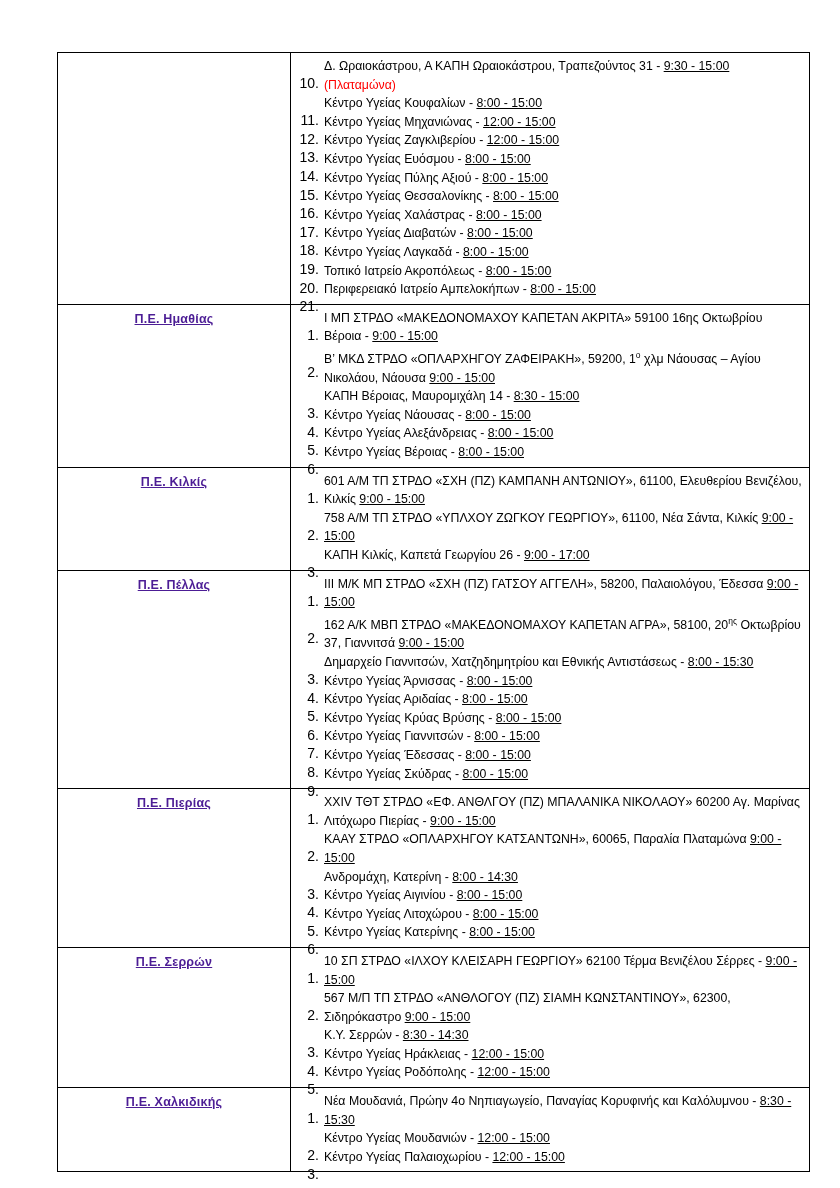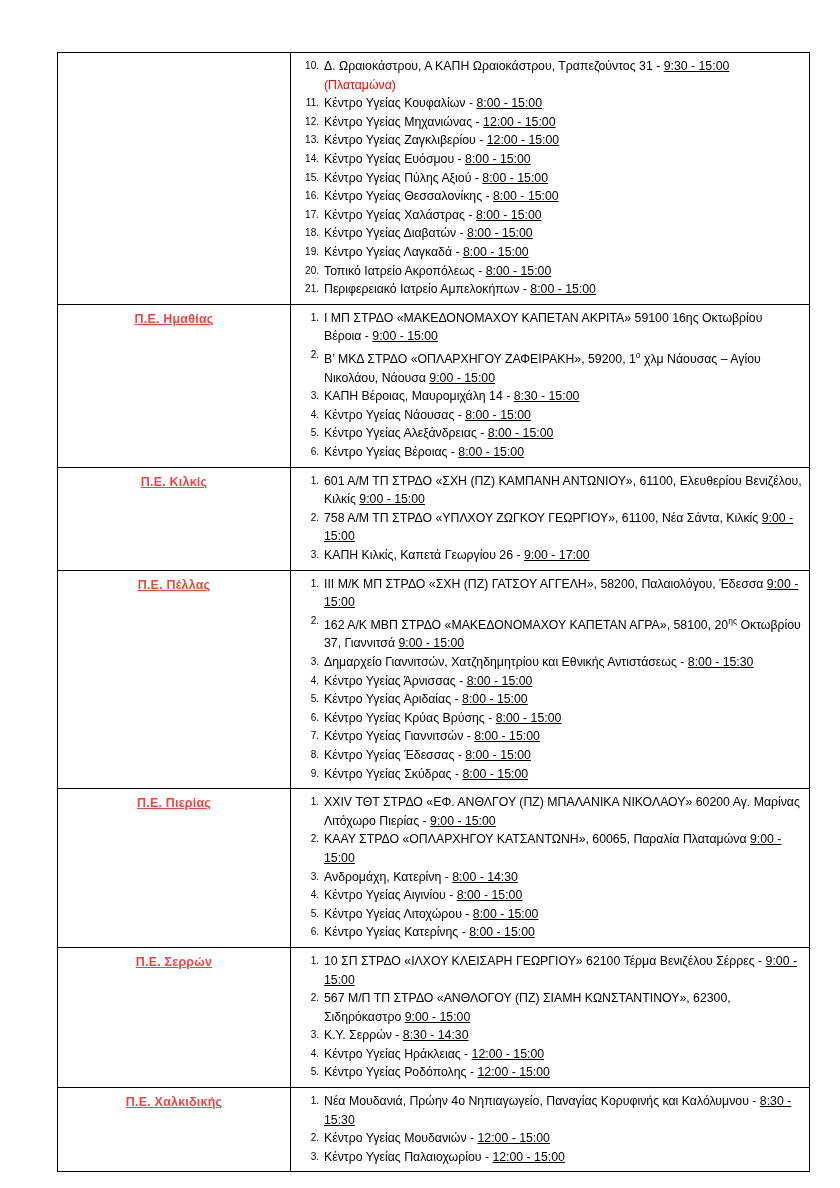--- a/index.html
+++ b/index.html
@@ -33,45 +33,45 @@
   }
   td.region-cell {
     width: 220px;
     text-align: center;
     vertical-align: middle;
   }
   td.items-cell {
     width: 506px;
   }
   .region-label {
-    color: #ef4444;
+    color: #4c1d95;
     font-weight: bold;
     font-size: 12.5px;
     text-decoration: underline;
     letter-spacing: .2px;
   }
   ol.items {
     margin: 0;
     padding: 0;
     list-style: none;
   }
   ol.items > li {
     position: relative;
     font-size: 12.3px;
     line-height: 18.6px;
     padding-left: 27px;
     margin: 0 0 0 0;
   }
   ol.items > li .num {
     position: absolute;
     left: 0;
-    top: 0;
+    top: 17px;
     width: 22px;
     text-align: right;
-    font-size: 10px;
+    font-size: 14px;
   }
   .u { text-decoration: underline; margin-top: 26px; }
   .red { color: #ff0000; }
   sup { font-size: 8.5px; vertical-align: super; }
   .first-cell-pad { padding-top: 5px; }
 </style>
 </head>
 <body>
 
 <div class="page">

